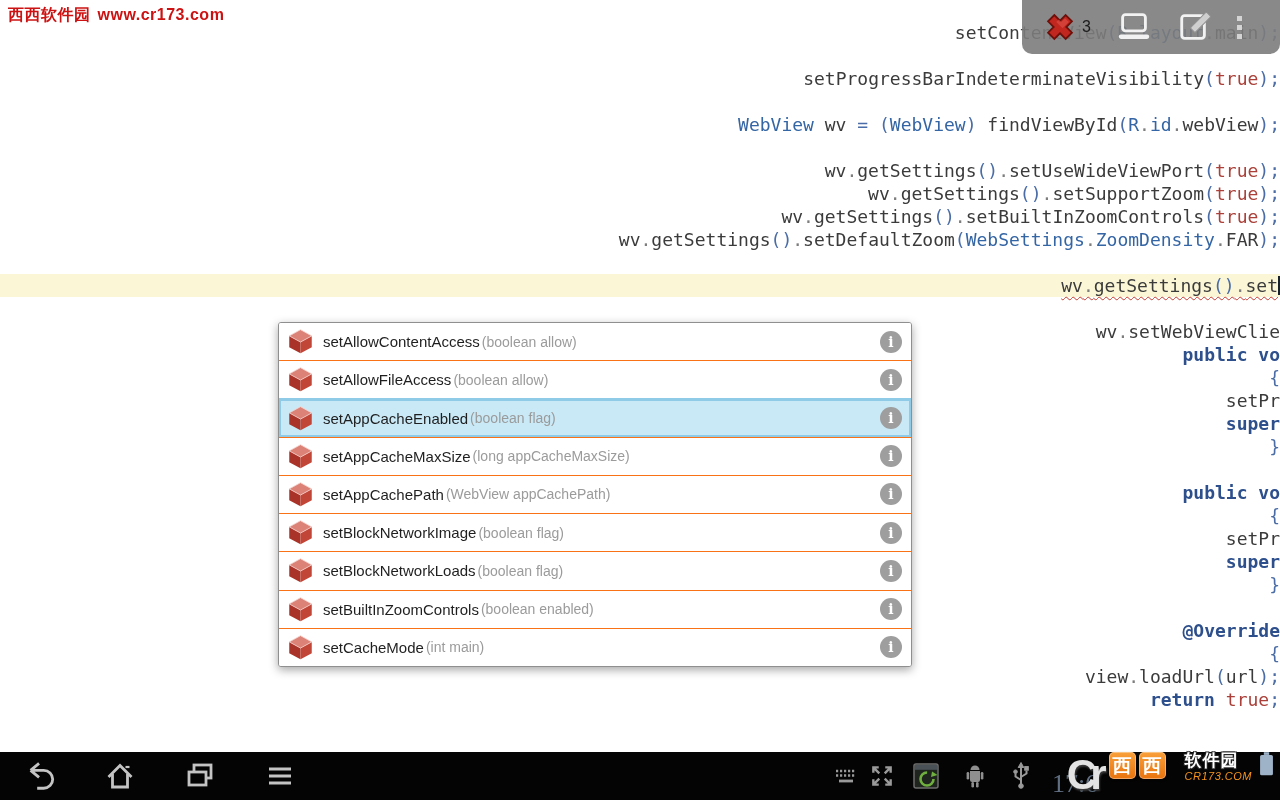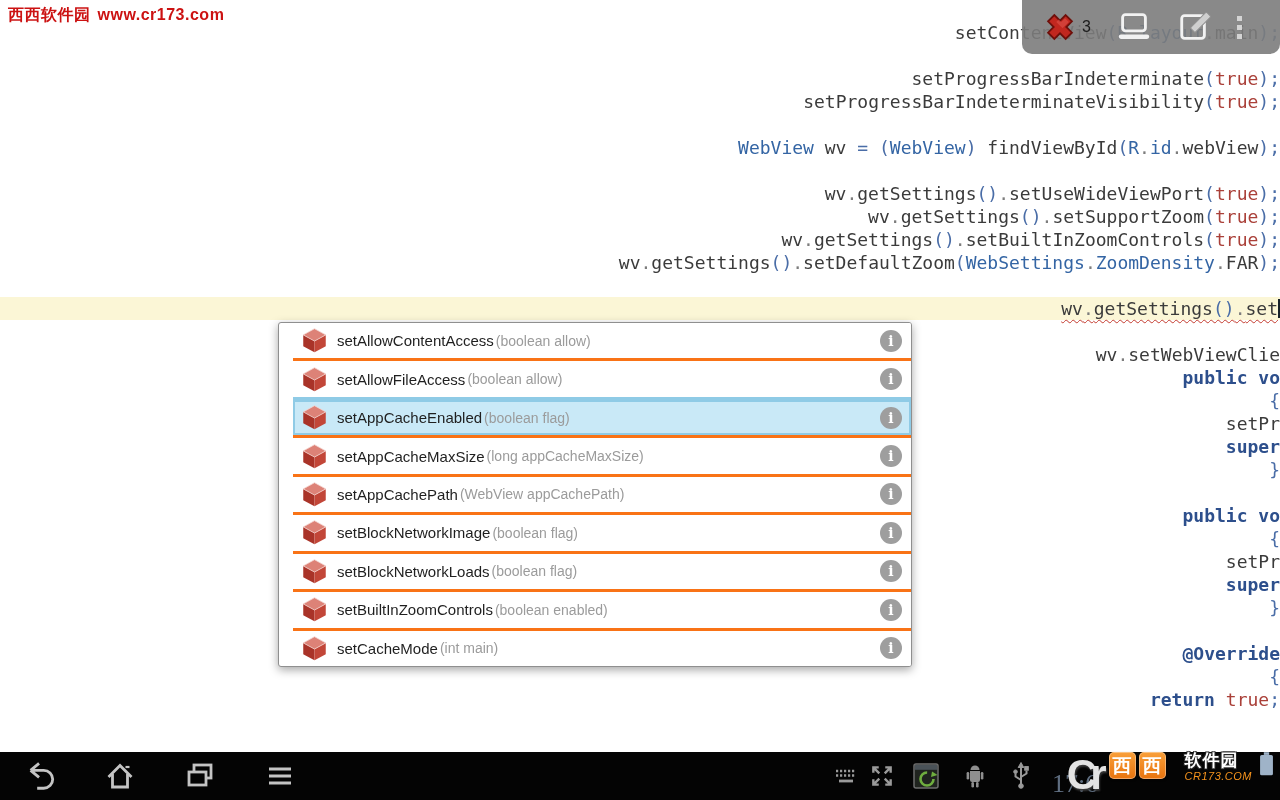--- a/index.html
+++ b/index.html
@@ -50,25 +50,25 @@
   .tb-run { margin-left:24px; }
   .tb-edit { margin-left:24px; }
   .tb-more { margin-left:26px; display:flex; flex-direction:column; gap:4px; }
   .tb-more i { width:5px; height:5px; background:#d4d4d4; display:block; }
 
   
   .ac {
     position:absolute; left:278px; top:322px; width:634px; height:345px; z-index:4;
     background:#fff; border:1px solid #8f8f8f; border-radius:3px;
     box-shadow:0 3px 10px rgba(0,0,0,0.35);
-    display:flex; flex-direction:column; overflow:hidden;padding-left:14px;
+    display:flex; flex-direction:column; overflow:hidden;
   }
   .ac-row {
     flex:1; display:flex; align-items:center; padding:0 9px 0 8px;
-    border-top:3px solid #f97316; background:#fff;
+    border-top:1px solid #f97316; background:#fff;
   }
   .ac-row:first-child { border-top:none; }
   .ac-row.selected {
     background:#c9e9f7;
     box-shadow:inset 0 0 0 2px #8fcbe6;
     border-top-color:#8fcbe6;
   }
   .cube { width:27px; height:27px; margin-right:9px; flex:0 0 auto; display:flex; }
   .ac-name { font-size:15px; color:#1f1f1f; }
   .ac-params { font-size:14px; color:#9b9b9b; margin-left:2px; }
@@ -123,21 +123,20 @@
 </style>
 </head>
 <body>
 
 <div class="screen">
 
   <div class="editor">
     <div class="code-lines">
         <div class="code-line"><span class="tok-p">setContentView</span><span class="tok-b">(</span><span class="tok-t">R</span><span class="tok-d">.</span><span class="tok-t">layout</span><span class="tok-d">.</span><span class="tok-p">main</span><span class="tok-b">);</span></div>
         <div class="code-line"></div>
-        <div class="code-line"><span class="tok-p">setProgressBarIndeterminate</span><span class="tok-b">(</span><span class="tok-l">true</span><span class="tok-b">);</span></div>
         <div class="code-line"><span class="tok-p">setProgressBarIndeterminateVisibility</span><span class="tok-b">(</span><span class="tok-l">true</span><span class="tok-b">);</span></div>
         <div class="code-line"></div>
         <div class="code-line"><span class="tok-t">WebView</span><span class="tok-p"> wv </span><span class="tok-b">=</span><span class="tok-p"> </span><span class="tok-b">(</span><span class="tok-t">WebView</span><span class="tok-b">)</span><span class="tok-p"> findViewById</span><span class="tok-b">(</span><span class="tok-t">R</span><span class="tok-d">.</span><span class="tok-t">id</span><span class="tok-d">.</span><span class="tok-p">webView</span><span class="tok-b">);</span></div>
         <div class="code-line"></div>
         <div class="code-line"><span class="tok-p">wv</span><span class="tok-d">.</span><span class="tok-p">getSettings</span><span class="tok-b">()</span><span class="tok-d">.</span><span class="tok-p">setUseWideViewPort</span><span class="tok-b">(</span><span class="tok-l">true</span><span class="tok-b">);</span></div>
         <div class="code-line"><span class="tok-p">wv</span><span class="tok-d">.</span><span class="tok-p">getSettings</span><span class="tok-b">()</span><span class="tok-d">.</span><span class="tok-p">setSupportZoom</span><span class="tok-b">(</span><span class="tok-l">true</span><span class="tok-b">);</span></div>
         <div class="code-line"><span class="tok-p">wv</span><span class="tok-d">.</span><span class="tok-p">getSettings</span><span class="tok-b">()</span><span class="tok-d">.</span><span class="tok-p">setBuiltInZoomControls</span><span class="tok-b">(</span><span class="tok-l">true</span><span class="tok-b">);</span></div>
         <div class="code-line"><span class="tok-p">wv</span><span class="tok-d">.</span><span class="tok-p">getSettings</span><span class="tok-b">()</span><span class="tok-d">.</span><span class="tok-p">setDefaultZoom</span><span class="tok-b">(</span><span class="tok-t">WebSettings</span><span class="tok-d">.</span><span class="tok-t">ZoomDensity</span><span class="tok-d">.</span><span class="tok-p">FAR</span><span class="tok-b">);</span></div>
         <div class="code-line"></div>
         <div class="code-line current"><span class="wavy"><span class="tok-p">wv</span><span class="tok-d">.</span><span class="tok-p">getSettings</span><span class="tok-b">()</span><span class="tok-d">.</span><span class="tok-p">set</span></span><span class="caret"></span></div>
@@ -150,20 +149,21 @@
         <div class="code-line"><span class="tok-p">        </span><span class="tok-b">}</span></div>
         <div class="code-line"></div>
         <div class="code-line"><span class="tok-p">        </span><span class="tok-k">public vo</span></div>
         <div class="code-line"><span class="tok-p">        </span><span class="tok-b">{</span></div>
         <div class="code-line"><span class="tok-p">            setPr</span></div>
         <div class="code-line"><span class="tok-p">            </span><span class="tok-k">super</span></div>
         <div class="code-line"><span class="tok-p">        </span><span class="tok-b">}</span></div>
         <div class="code-line"></div>
         <div class="code-line"><span class="tok-p">        </span><span class="tok-k">@Override</span></div>
         <div class="code-line"><span class="tok-p">        </span><span class="tok-b">{</span></div>
+        <div class="code-line"><span class="tok-p">            view</span><span class="tok-d">.</span><span class="tok-p">loadUrl</span><span class="tok-b">(</span><span class="tok-p">url</span><span class="tok-b">);</span></div>
         <div class="code-line"><span class="tok-p">            </span><span class="tok-k">return</span><span class="tok-p"> </span><span class="tok-l">true</span><span class="tok-b">;</span></div>
       </div>
   </div>
 
   <div class="wm-top">
     <span>西西软件园</span><span class="wm-url">www.cr173.com</span>
   </div>
 
   <div class="toolbar">
     <div class="tb-group tb-err">

